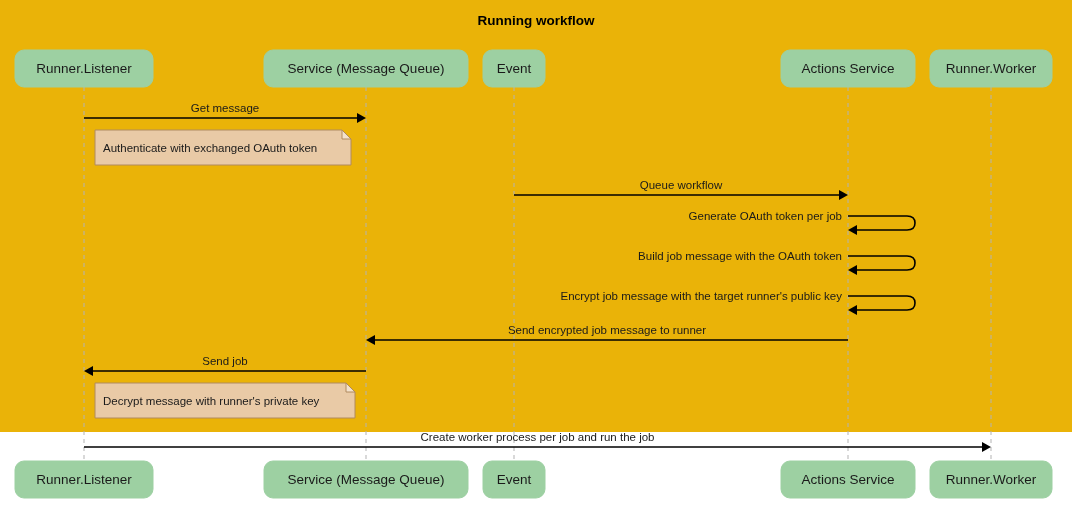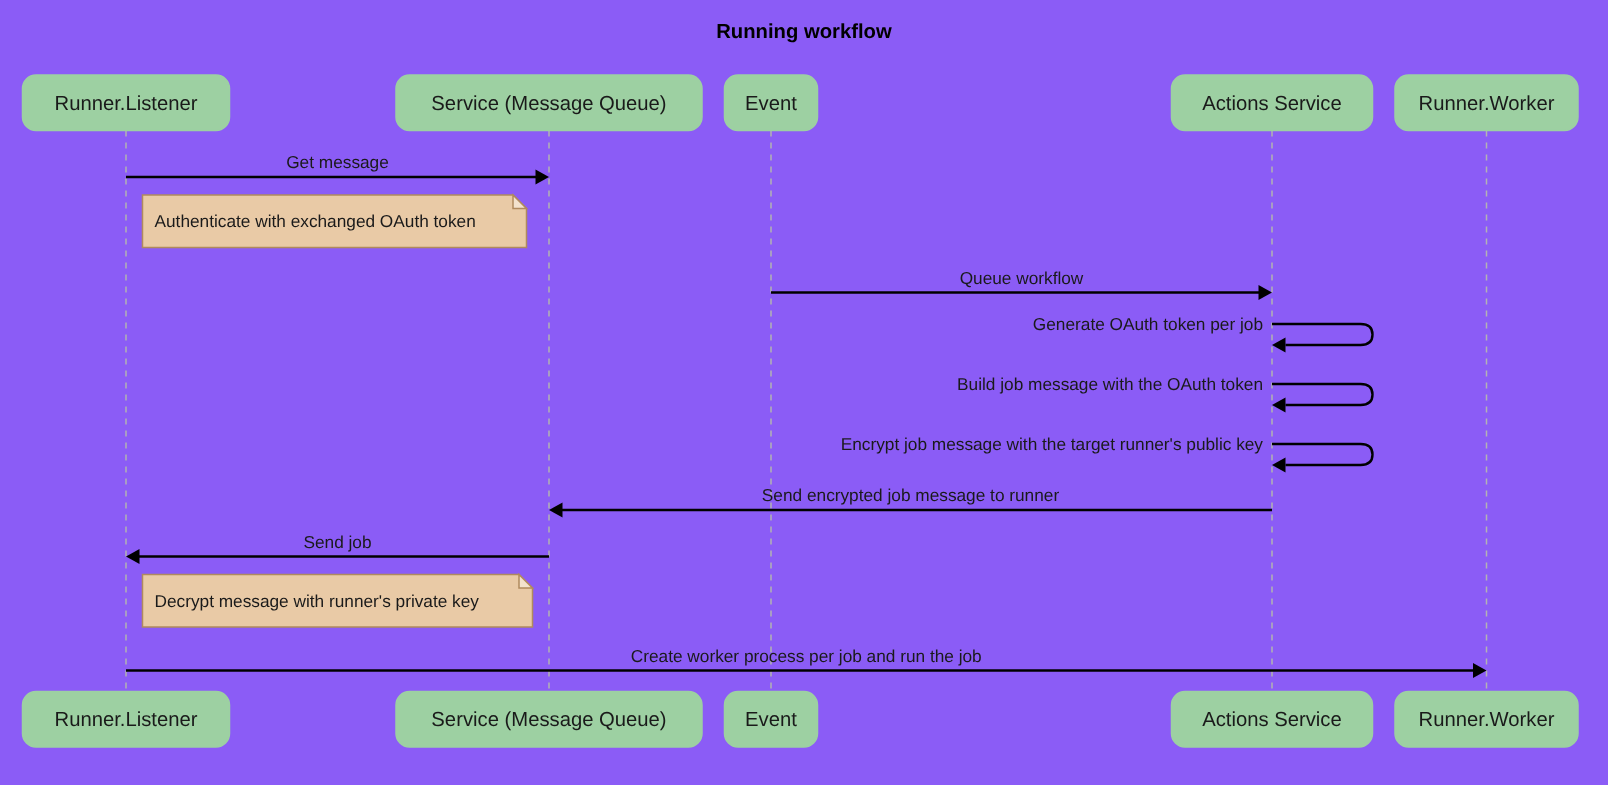--- a/index.html
+++ b/index.html
@@ -10,22 +10,22 @@
   body {
     width: 1072px;
     height: 523px;
     font-family: "Liberation Sans", sans-serif;
     color: #000000;
     overflow: hidden;
   }
   #diagram-root {
     position: relative;
     width: 1072px;
-    height: 523px;
-    background: #8b5cf6;
+    height: 432px;
+    background: #eab308;
   }
   #diagram-svg {
     position: absolute;
     left: 0;
     top: 0;
     width: 1072px;
     height: 523px;
   }
   .dtitle {
     font-weight: bold;

